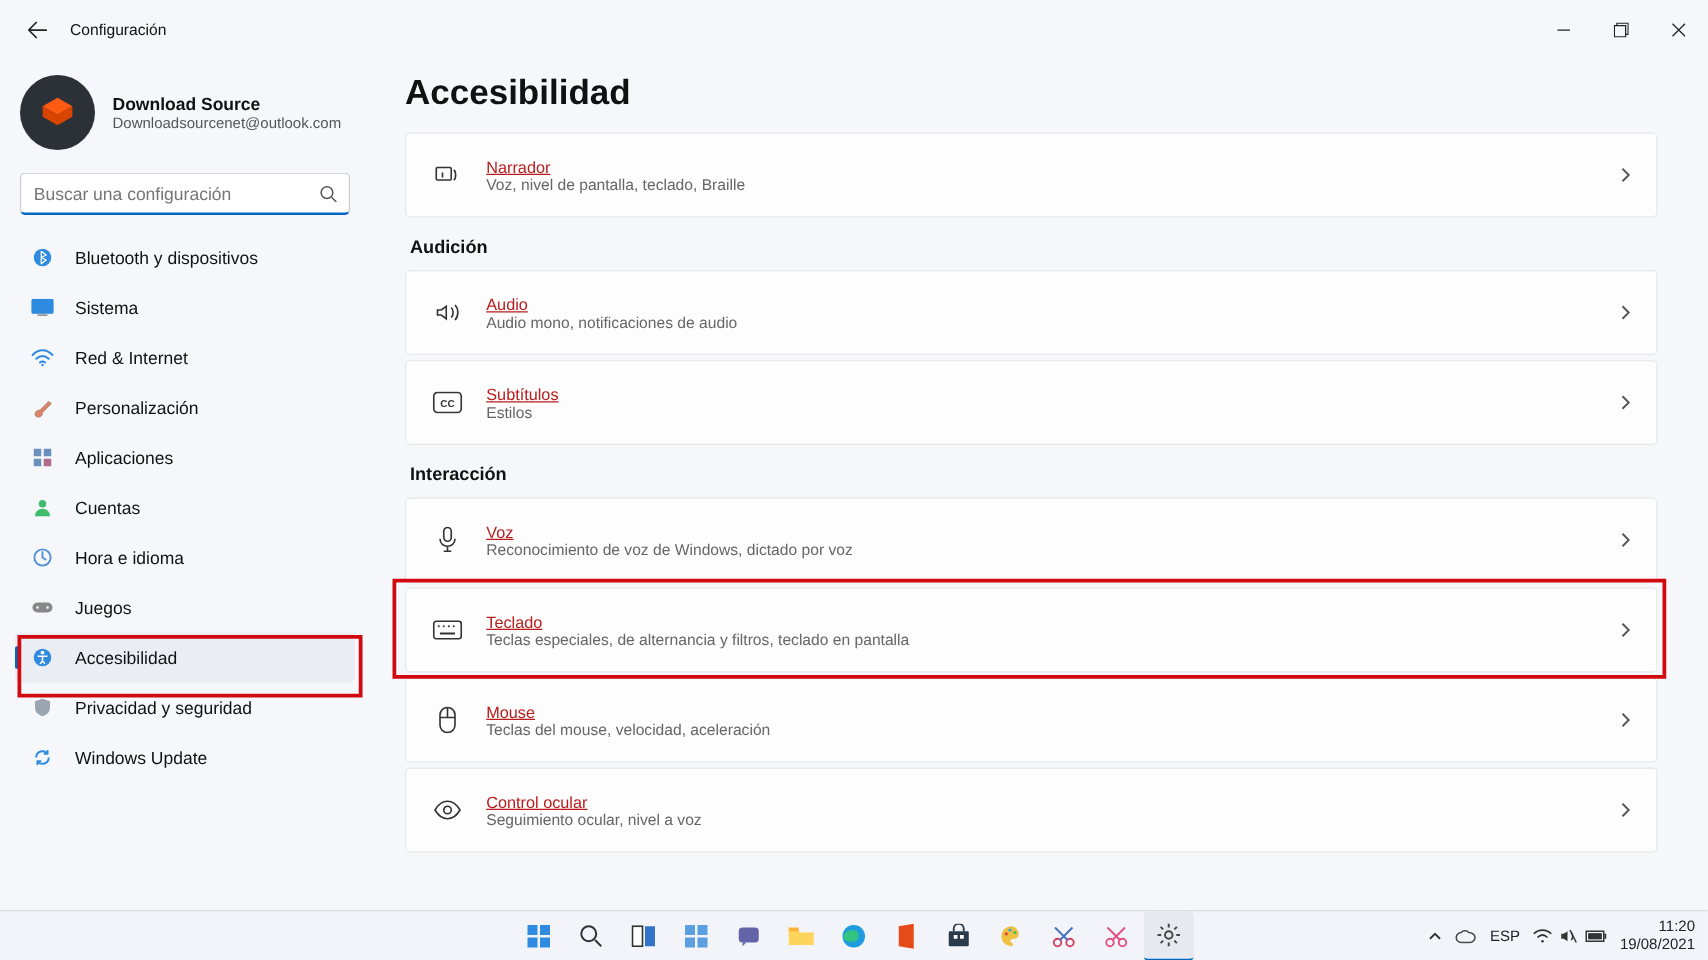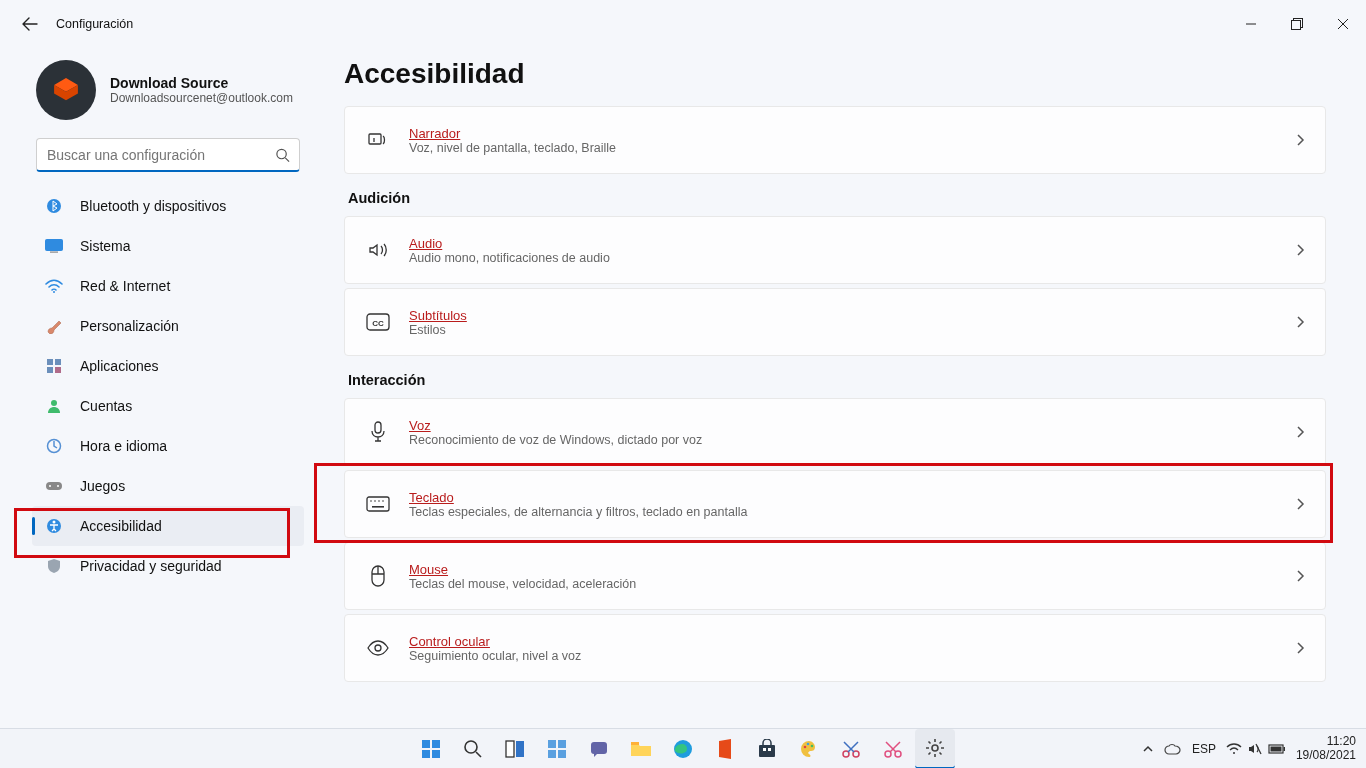--- a/index.html
+++ b/index.html
@@ -4,21 +4,21 @@
 <style>
   * { box-sizing: border-box; margin: 0; padding: 0; font-family: "Segoe UI", sans-serif; }
   html, body { width: 1366px; height: 768px; overflow: hidden; background: #f5f7fb; }
   
   .titlebar { height: 48px; display: flex; align-items: center; padding-left: 14px; }
   .back-btn { width: 32px; height: 32px; display: flex; align-items: center; justify-content: center; border-radius: 4px; }
   .title-text { margin-left: 10px; font-size: 12.5px; color: #111; }
   .win-controls { margin-left: auto; display: flex; }
   .win-btn { width: 46px; height: 48px; display: flex; align-items: center; justify-content: center; }
   
-  .app { display: flex; height: 680px; padding-left: 20px; }
+  .app { display: flex; height: 680px; }
   .sidebar { width: 300px; padding: 10px 14px 10px 10px; }
   .profile { display: flex; align-items: center; padding: 2px 6px 14px 6px; }
   .avatar { width: 60px; height: 60px; border-radius: 50%; background:#2b3137; display:flex; align-items:center; justify-content:center; flex-shrink:0; }
   .avatar svg { width: 34px; height: 34px; }
   .profile-text { margin-left: 14px; }
   .profile-name { font-size: 14px; font-weight: 600; color:#111; }
   .profile-mail { font-size: 12px; color:#555; }
   .search-wrap { position: relative; margin: 4px 6px 14px 6px; }
   .search-input { width:100%; height:34px; padding:0 34px 0 10px; font-size:14px; border:1px solid #cfcfcf; border-bottom:2px solid #0067c0; border-radius:4px; background:#fff; }
   .search-icon { position:absolute; right:10px; top:50%; transform:translateY(-50%); color:#555; }
@@ -190,20 +190,29 @@
       <span>Accesibilidad</span>
     </div>
     <div class="nav-item">
       <span class="nav-icon">
           <svg width="14" height="16" viewBox="0 0 14 16">
             <path d="M7 1 13 3v5c0 4-3 6-6 7-3-1-6-3-6-7V3z" fill="#9aa5b1"></path>
           </svg>
         </span>
       <span>Privacidad y seguridad</span>
     </div>
+    <div class="nav-item">
+      <span class="nav-icon">
+          <svg width="16" height="16" viewBox="0 0 16 16">
+            <path d="M3 8a5 5 0 0 1 9-3M13 8a5 5 0 0 1-9 3" stroke="#2f8be0" fill="none" stroke-width="1.6"></path>
+            <path d="M12 2v3h-3M4 14v-3h3" stroke="#2f8be0" fill="none" stroke-width="1.6"></path>
+          </svg>
+        </span>
+      <span>Windows Update</span>
+    </div>
   </div>
 
   <div class="main">
     <div class="page-title">Accesibilidad</div>
 
     <div class="cards">
       <div class="card">
         <span class="card-icon">
             <svg width="22" height="22" viewBox="0 0 22 22">
               <rect x="2" y="5" width="12" height="10" rx="1" stroke="#333" fill="none" stroke-width="1.3"></rect>

